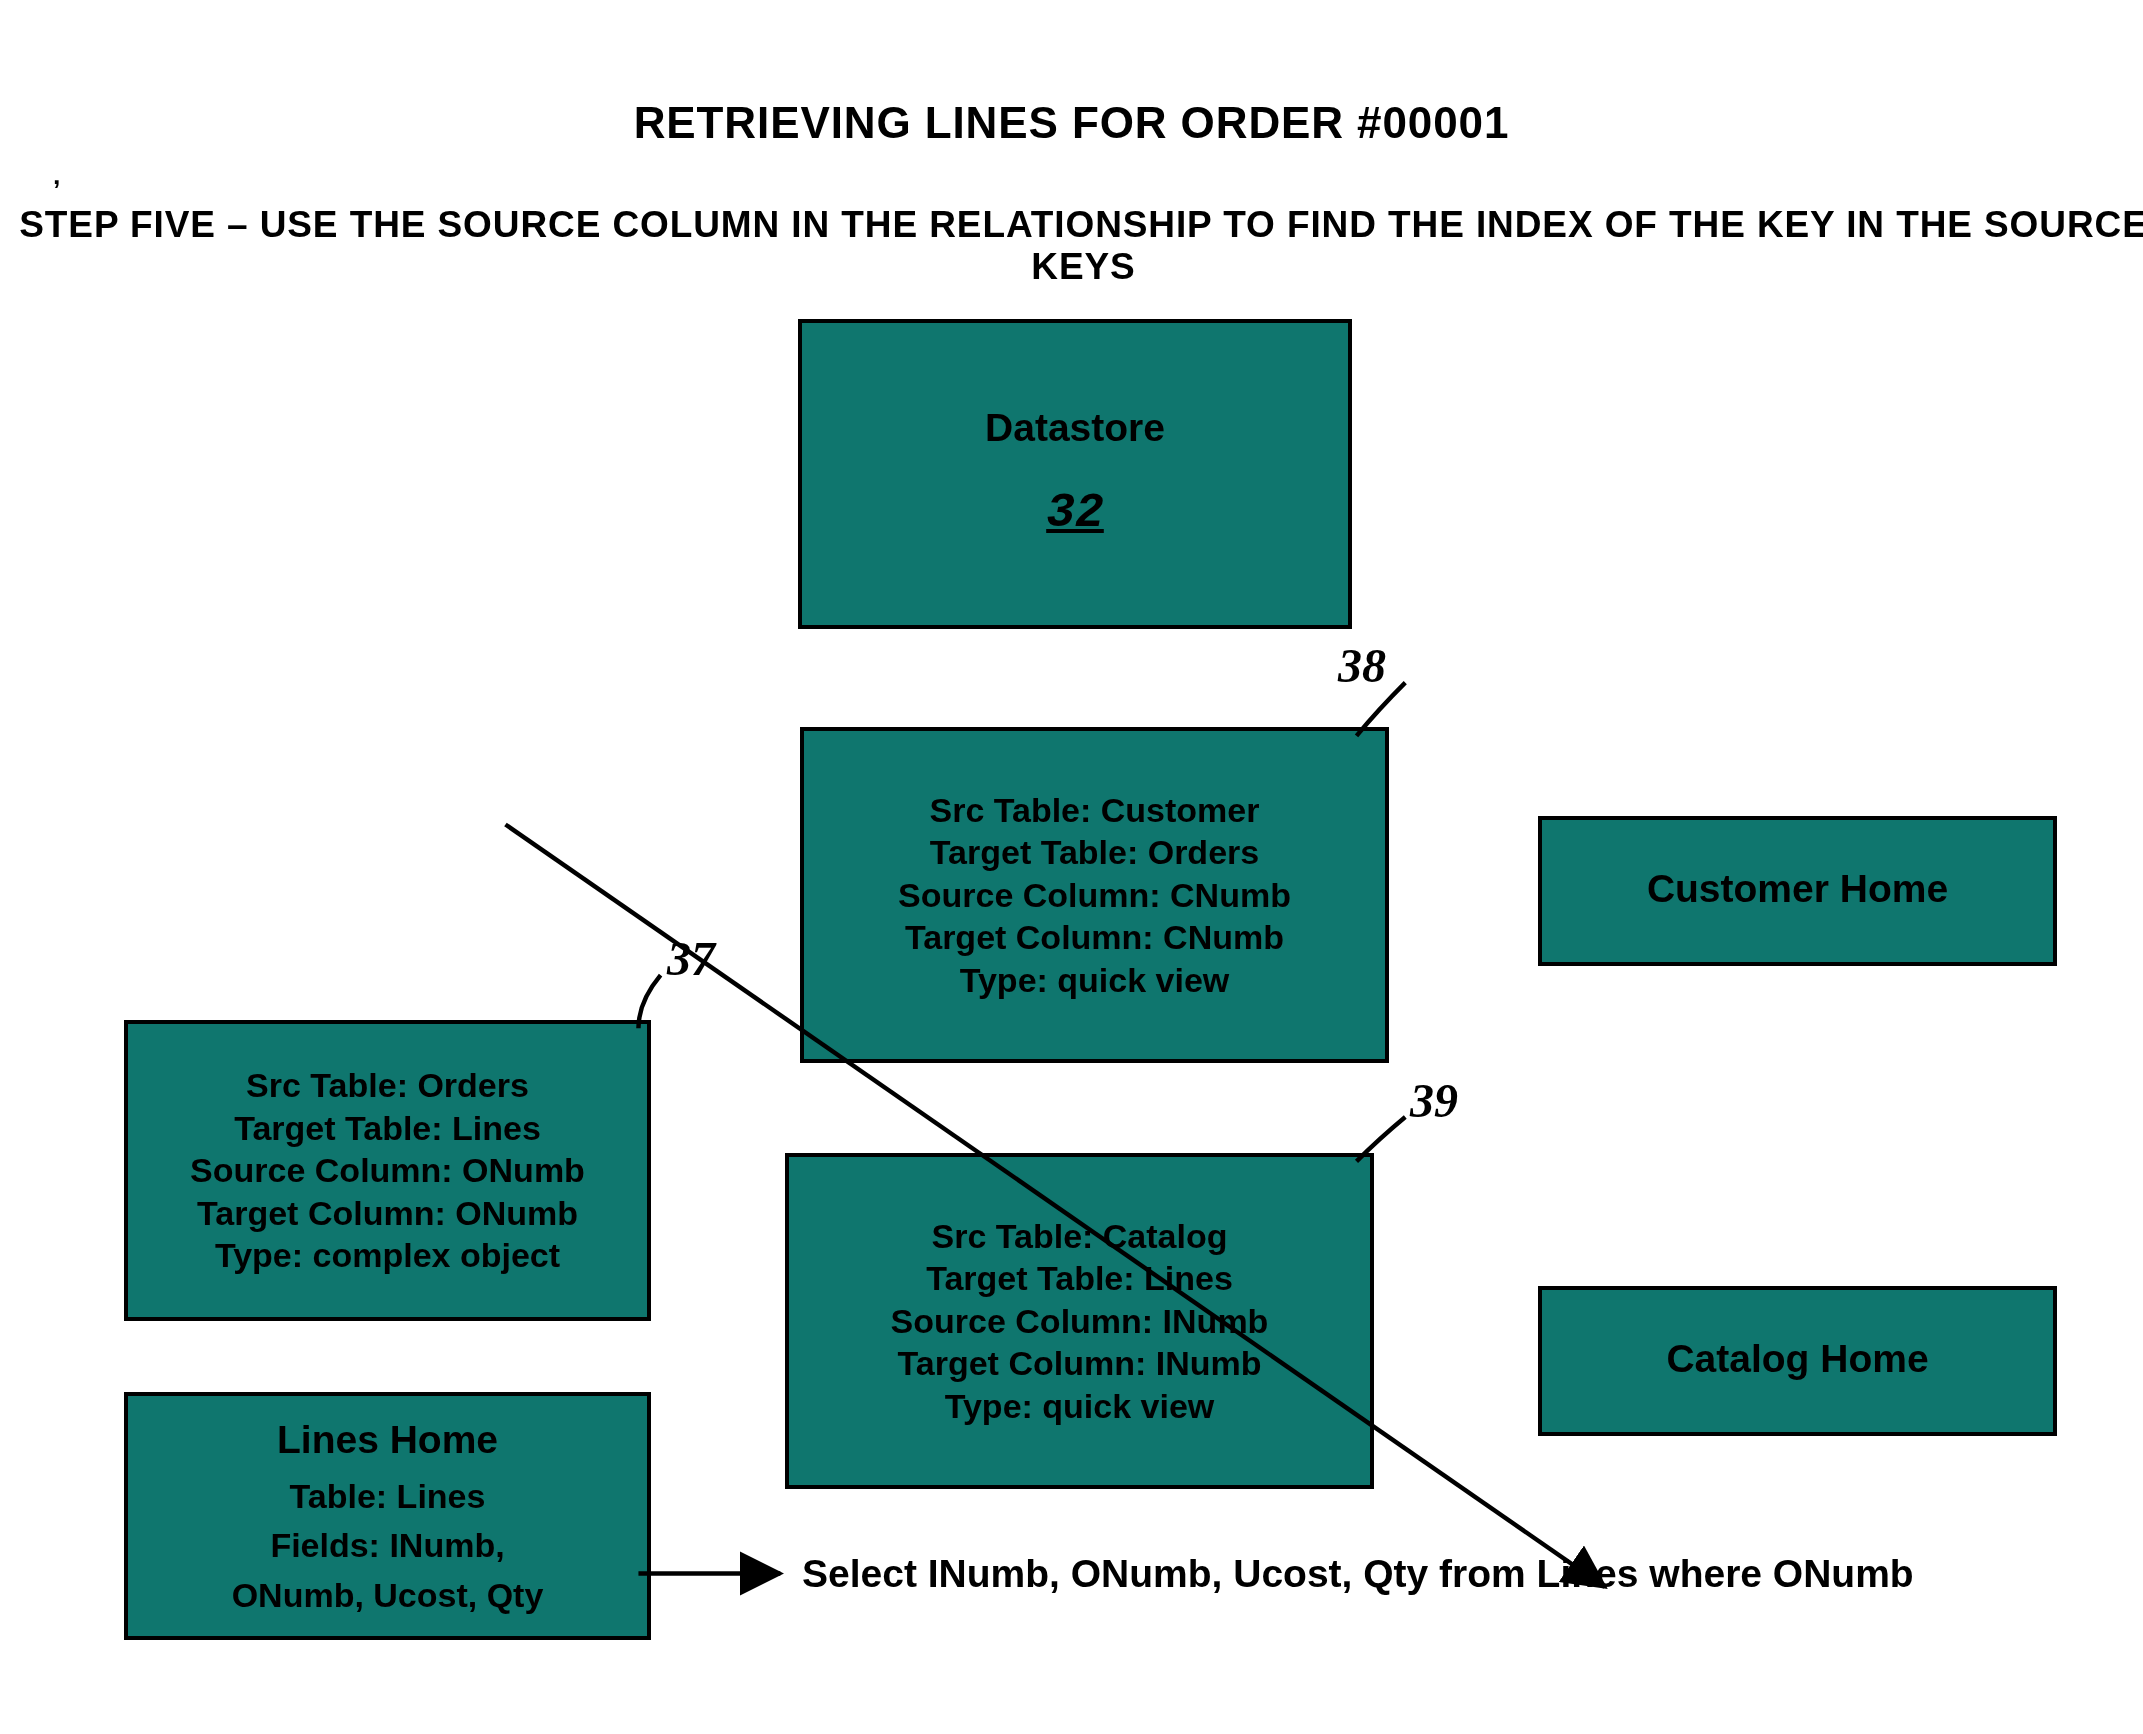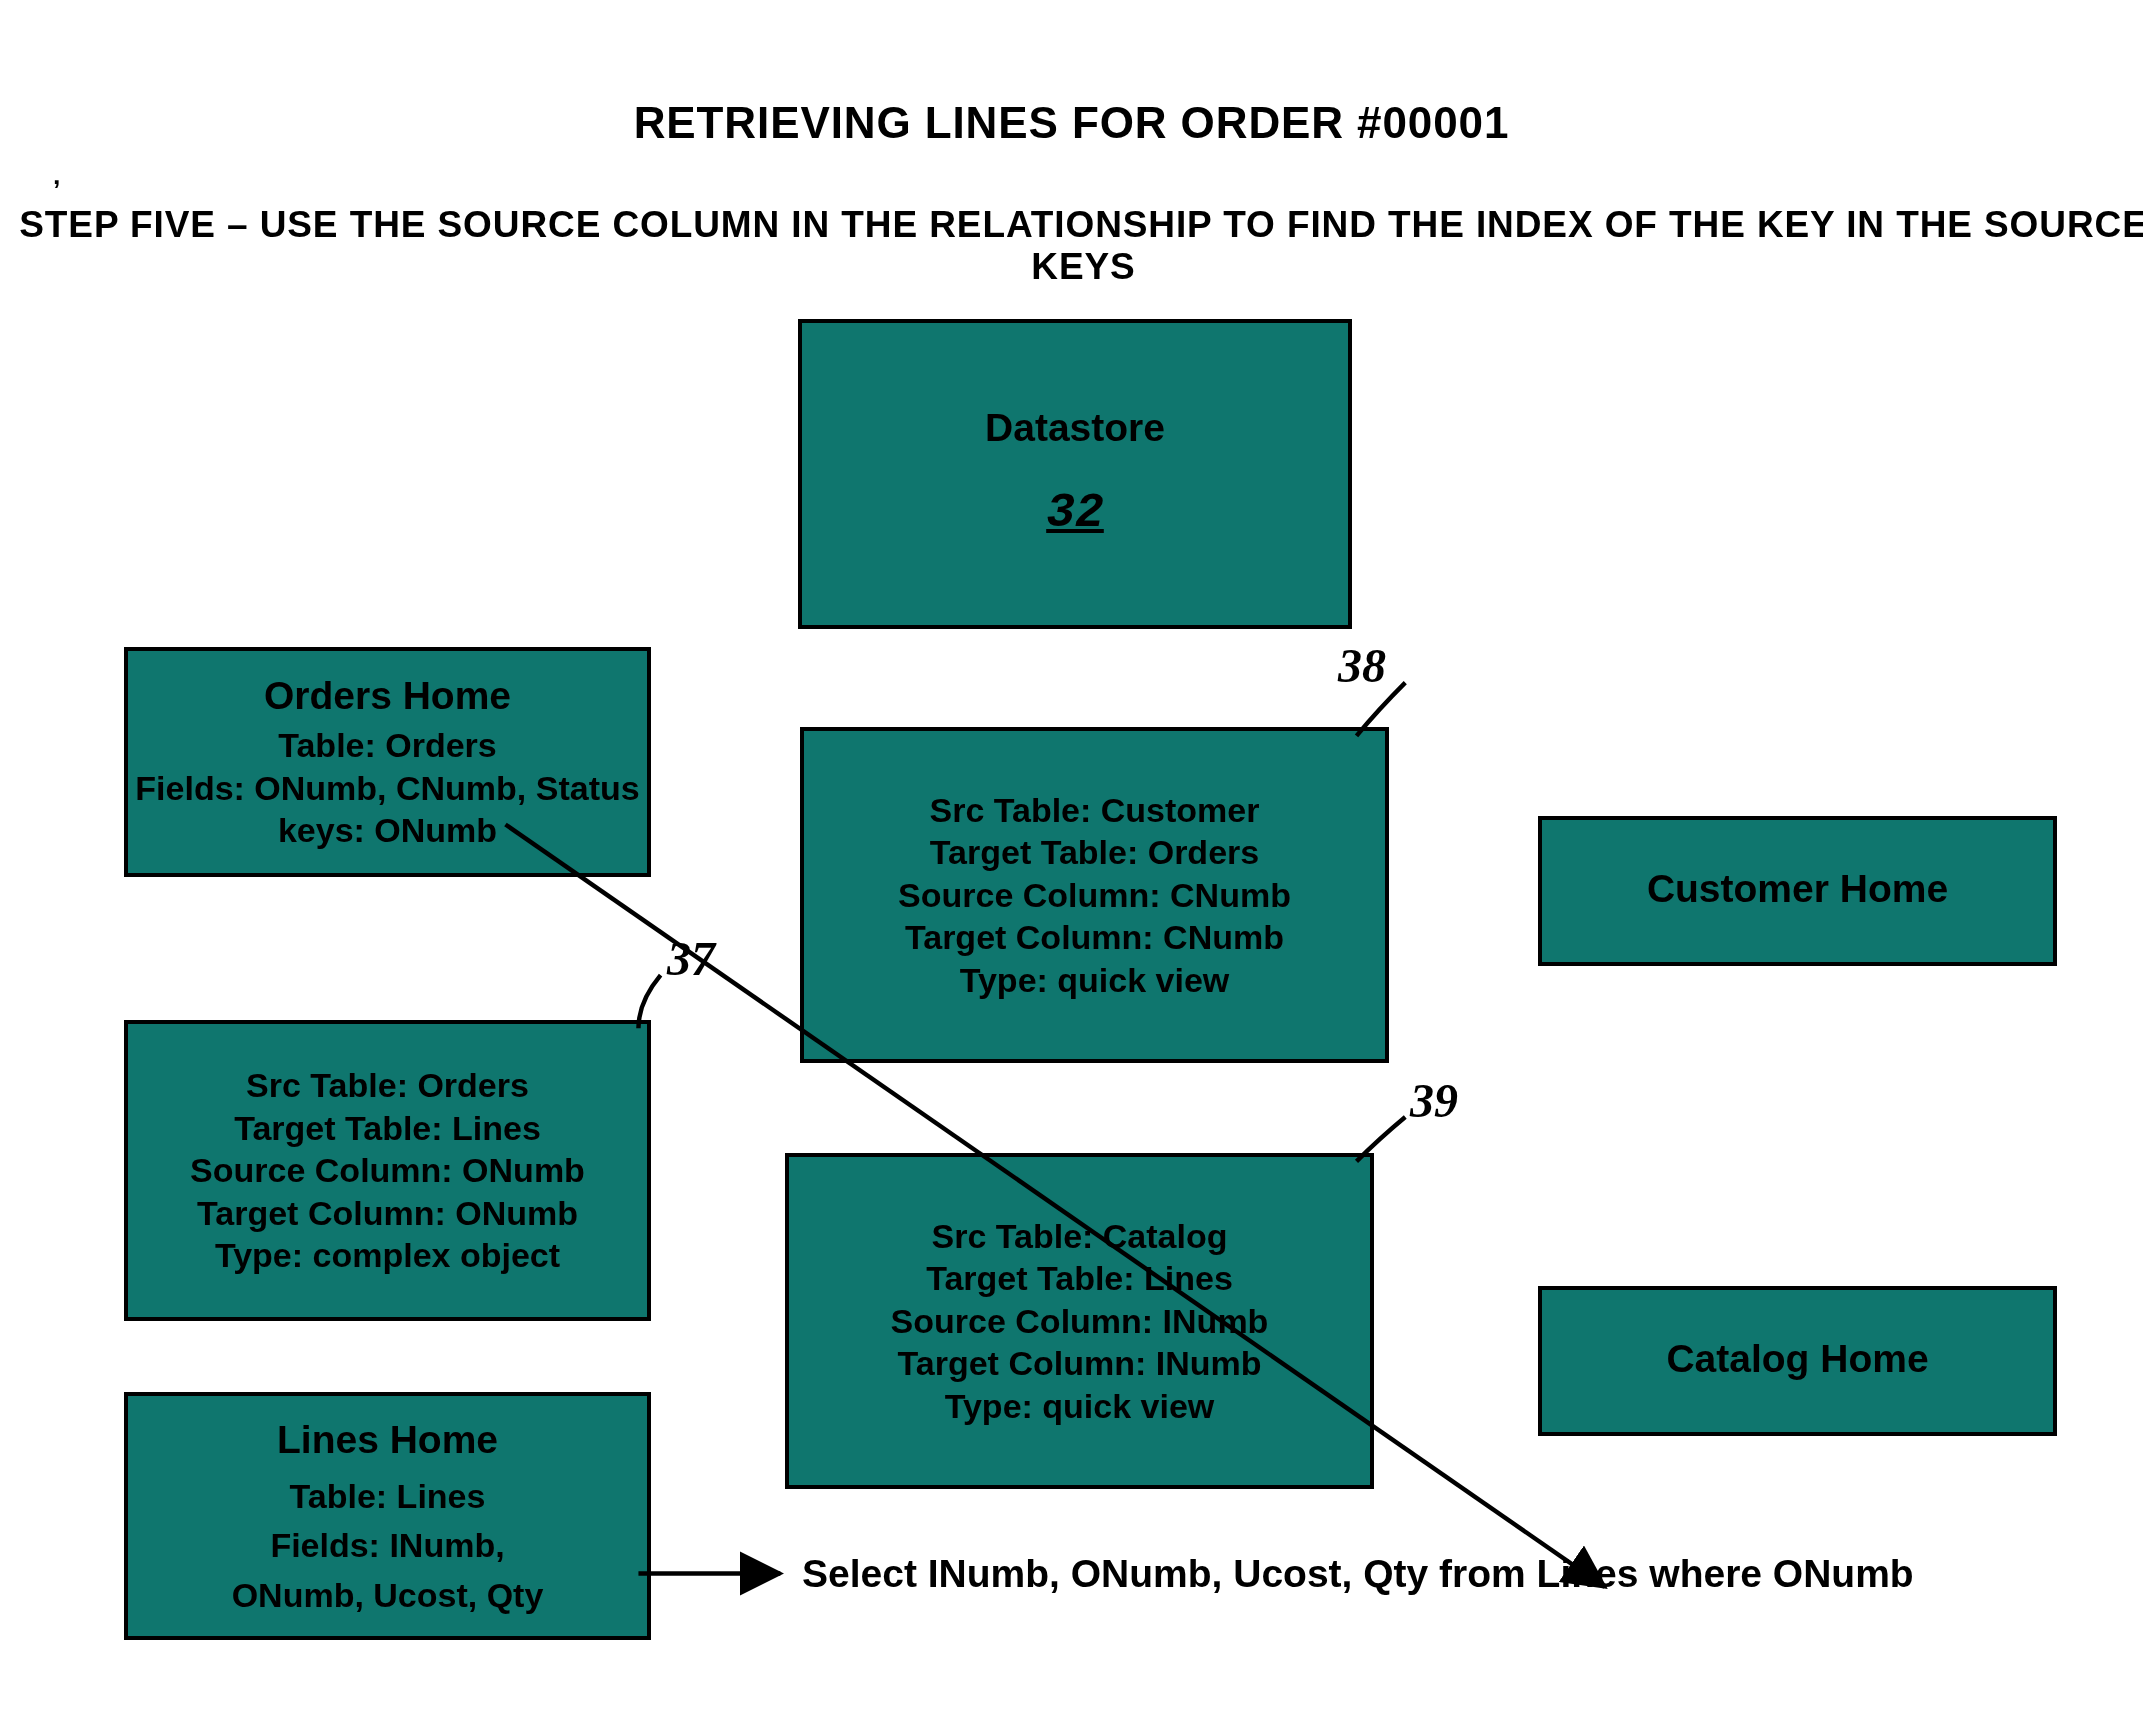--- a/index.html
+++ b/index.html
@@ -84,26 +84,20 @@
 
   <div class="title" style="top:98px; font-size:44px;">RETRIEVING LINES FOR ORDER #00001</div>
   <div class="title" style="top:204px; font-size:37px;padding-left:12px;">STEP FIVE – USE THE SOURCE COLUMN IN THE RELATIONSHIP TO FIND THE INDEX OF THE KEY IN THE SOURCE KEYS</div>
 
   <div class="box" style="left:798px; top:319px; width:532px; height:284px;">
     <div class="heading">Datastore</div>
     <div style="height:26.6px;"></div>
     <div class="ref-num under" style="position:static;">32</div>
   </div>
 
-  <div class="box" style="left:124px; top:647px; width:505px; height:204px;">
-    <div class="heading">Orders Home</div>
-    <div class="line">Table: Orders</div>
-    <div class="line">Fields: ONumb, CNumb, Status</div>
-    <div class="line">keys: ONumb</div>
-  </div>
 
   <div class="box" style="left:1538px; top:816px; width:497px; height:124px;">
     <div class="heading">Customer Home</div>
   </div>
 
   <div class="box" style="left:1538px; top:1286px; width:497px; height:124px;">
     <div class="heading">Catalog Home</div>
   </div>
 
   <div class="box" style="left:124px; top:1020px; width:505px; height:275px;">

